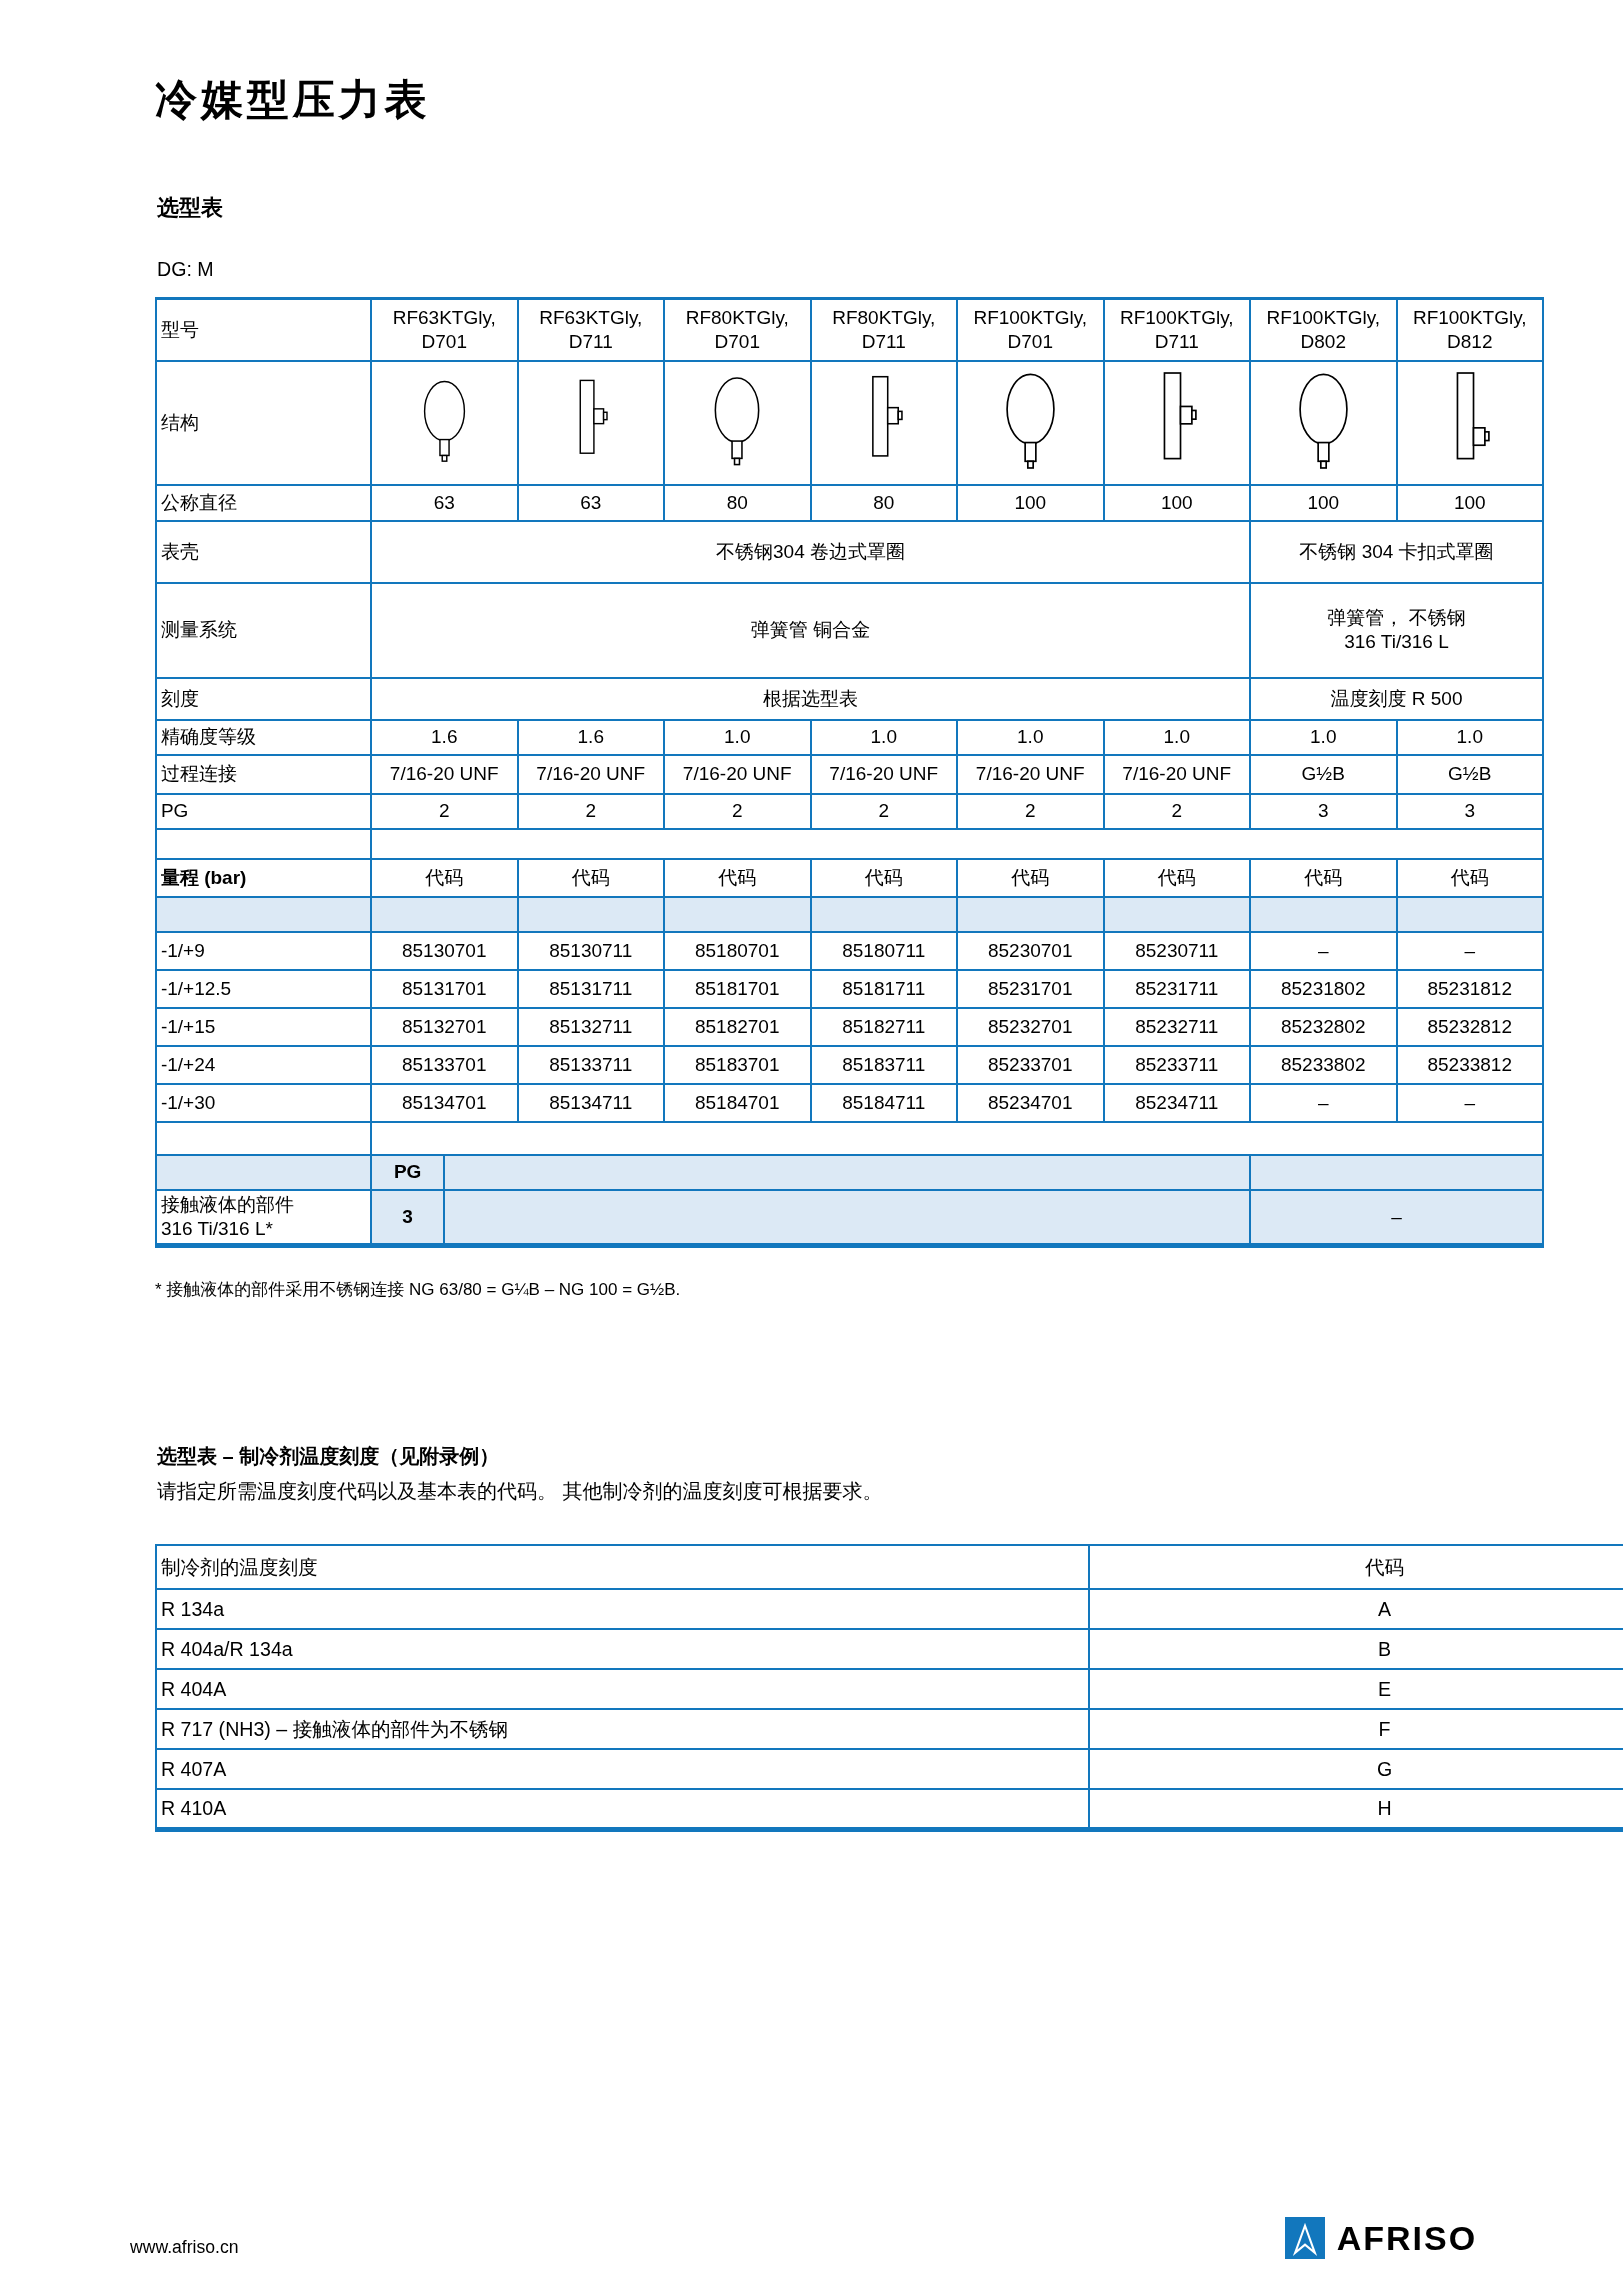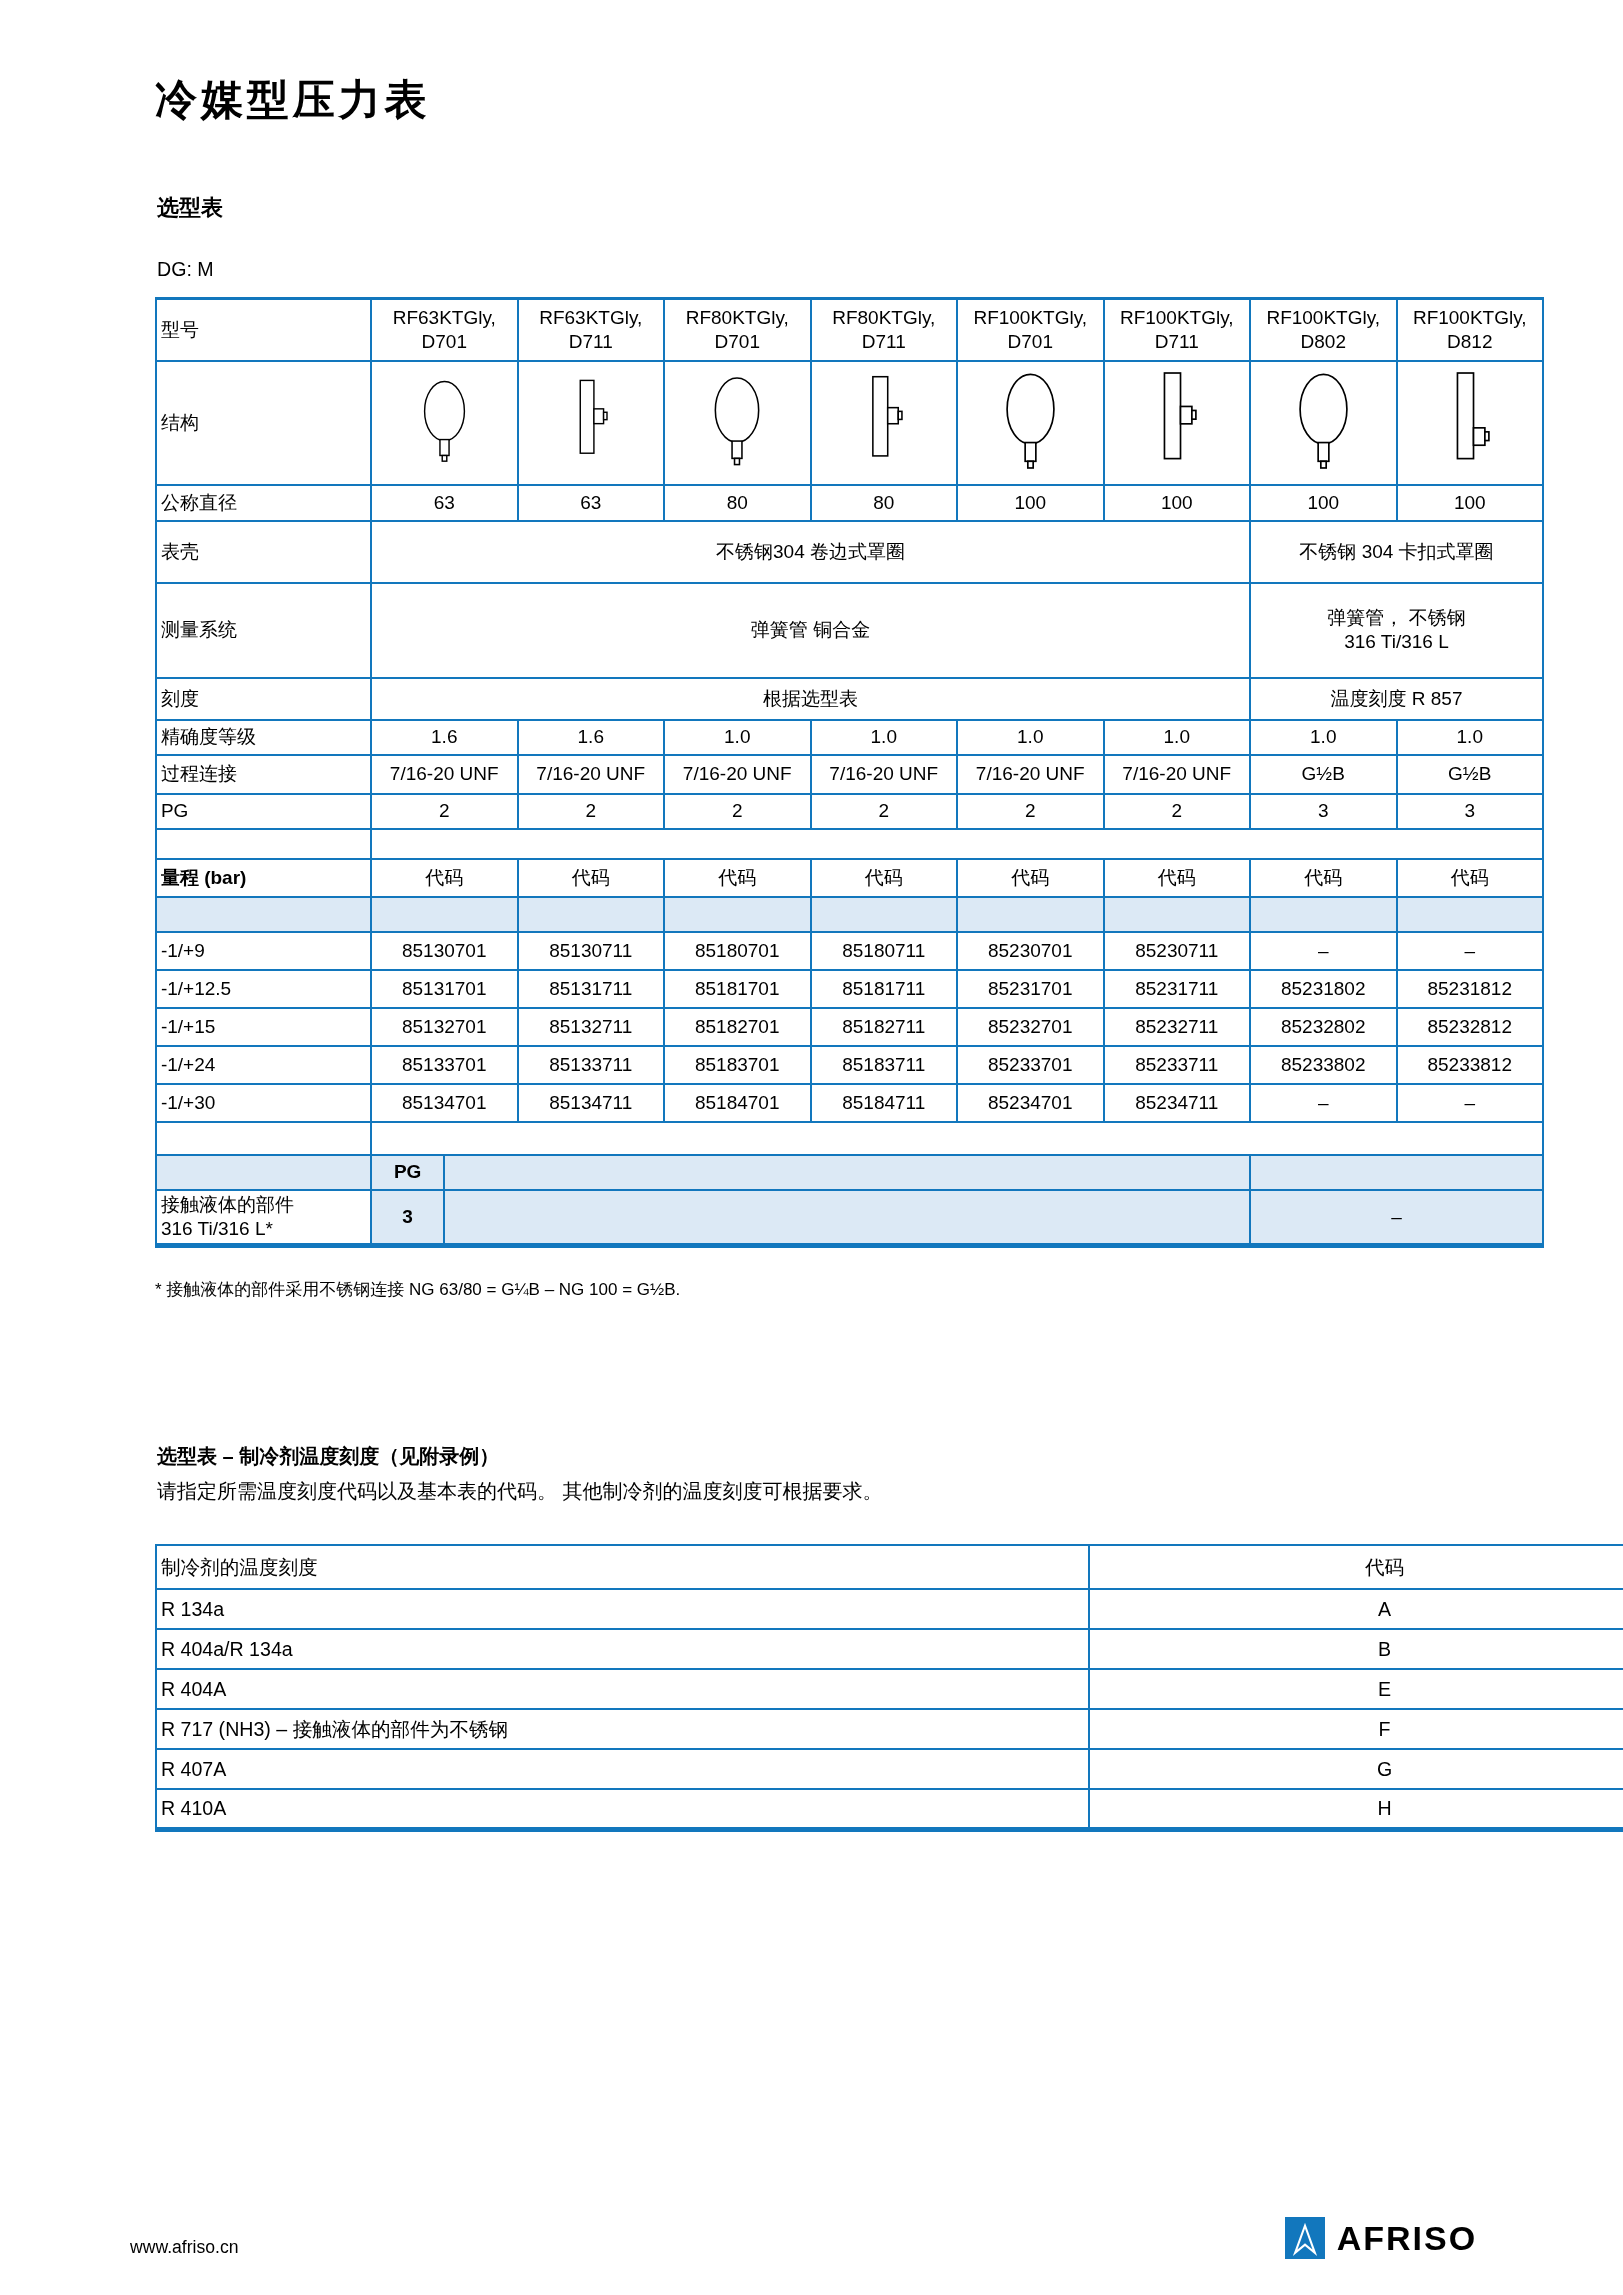--- a/index.html
+++ b/index.html
@@ -206,21 +206,21 @@
       <td colspan="12" class="ctr">弹簧管 铜合金</td>
       <td colspan="4" class="ctr">
             <div>弹簧管， 不锈钢</div>
             <div>316 Ti/316 L</div>
           </td>
     </tr>
 
     <tr class="r-scale">
       <td class="lbl">刻度</td>
       <td colspan="12" class="ctr">根据选型表</td>
-      <td colspan="4" class="ctr">温度刻度 R 857</td>
+      <td colspan="4" class="ctr">温度刻度 R 500</td>
     </tr>
 
     <tr class="r-accuracy">
       <td class="lbl">精确度等级</td>
       <td colspan="2" class="ctr">1.6</td>
       <td colspan="2" class="ctr">1.6</td>
       <td colspan="2" class="ctr">1.0</td>
       <td colspan="2" class="ctr">1.0</td>
       <td colspan="2" class="ctr">1.0</td>
       <td colspan="2" class="ctr">1.0</td>

